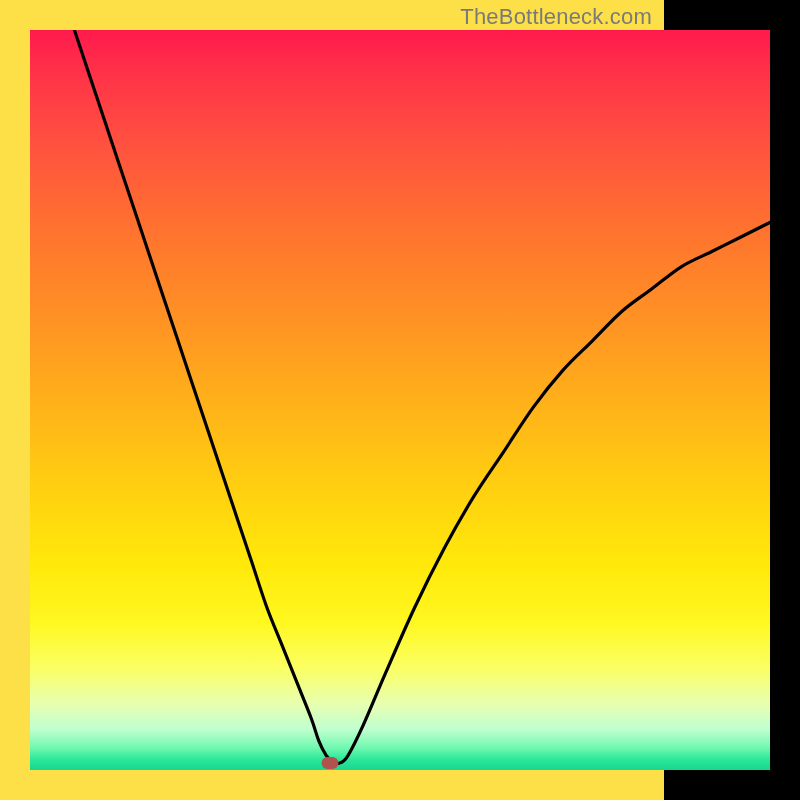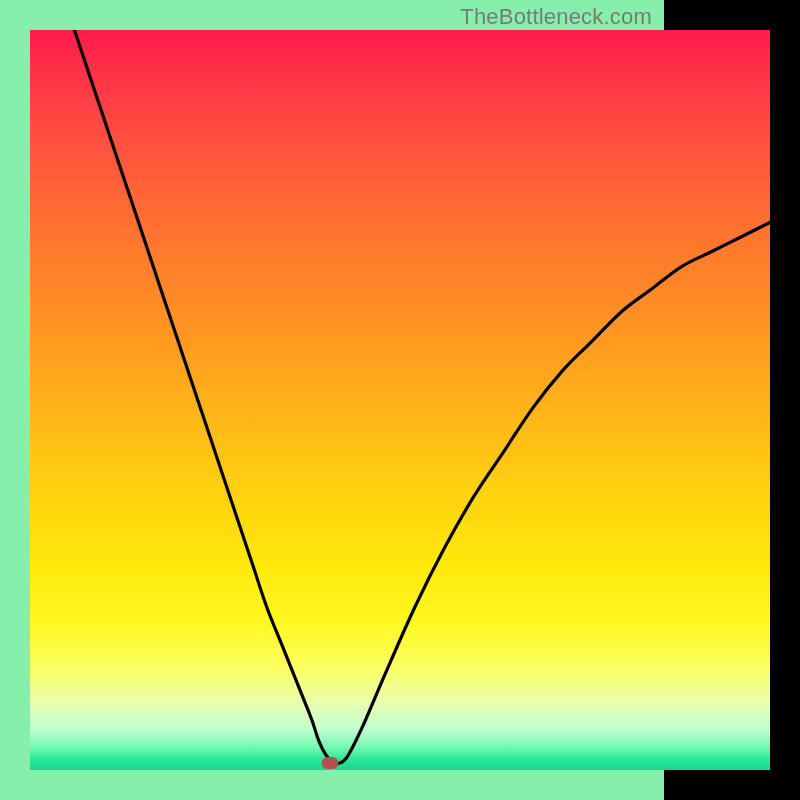--- a/index.html
+++ b/index.html
@@ -10,21 +10,21 @@
     background: #000;
     overflow: hidden;
     font-family: Arial, Helvetica, sans-serif;
   }
   .frame {
     position: absolute;
     top: 0;
     left: 0;
     width: 664px;
     height: 800px;
-    background: #86efac;
+    background: #fde047;
   }
   .plot-area {
     position: absolute;
     top: 30px;
     left: 30px;
     width: 740px;
     height: 740px;
     background: linear-gradient(to bottom,
       #ff1a4d 0%,
       #ff3348 6%,

